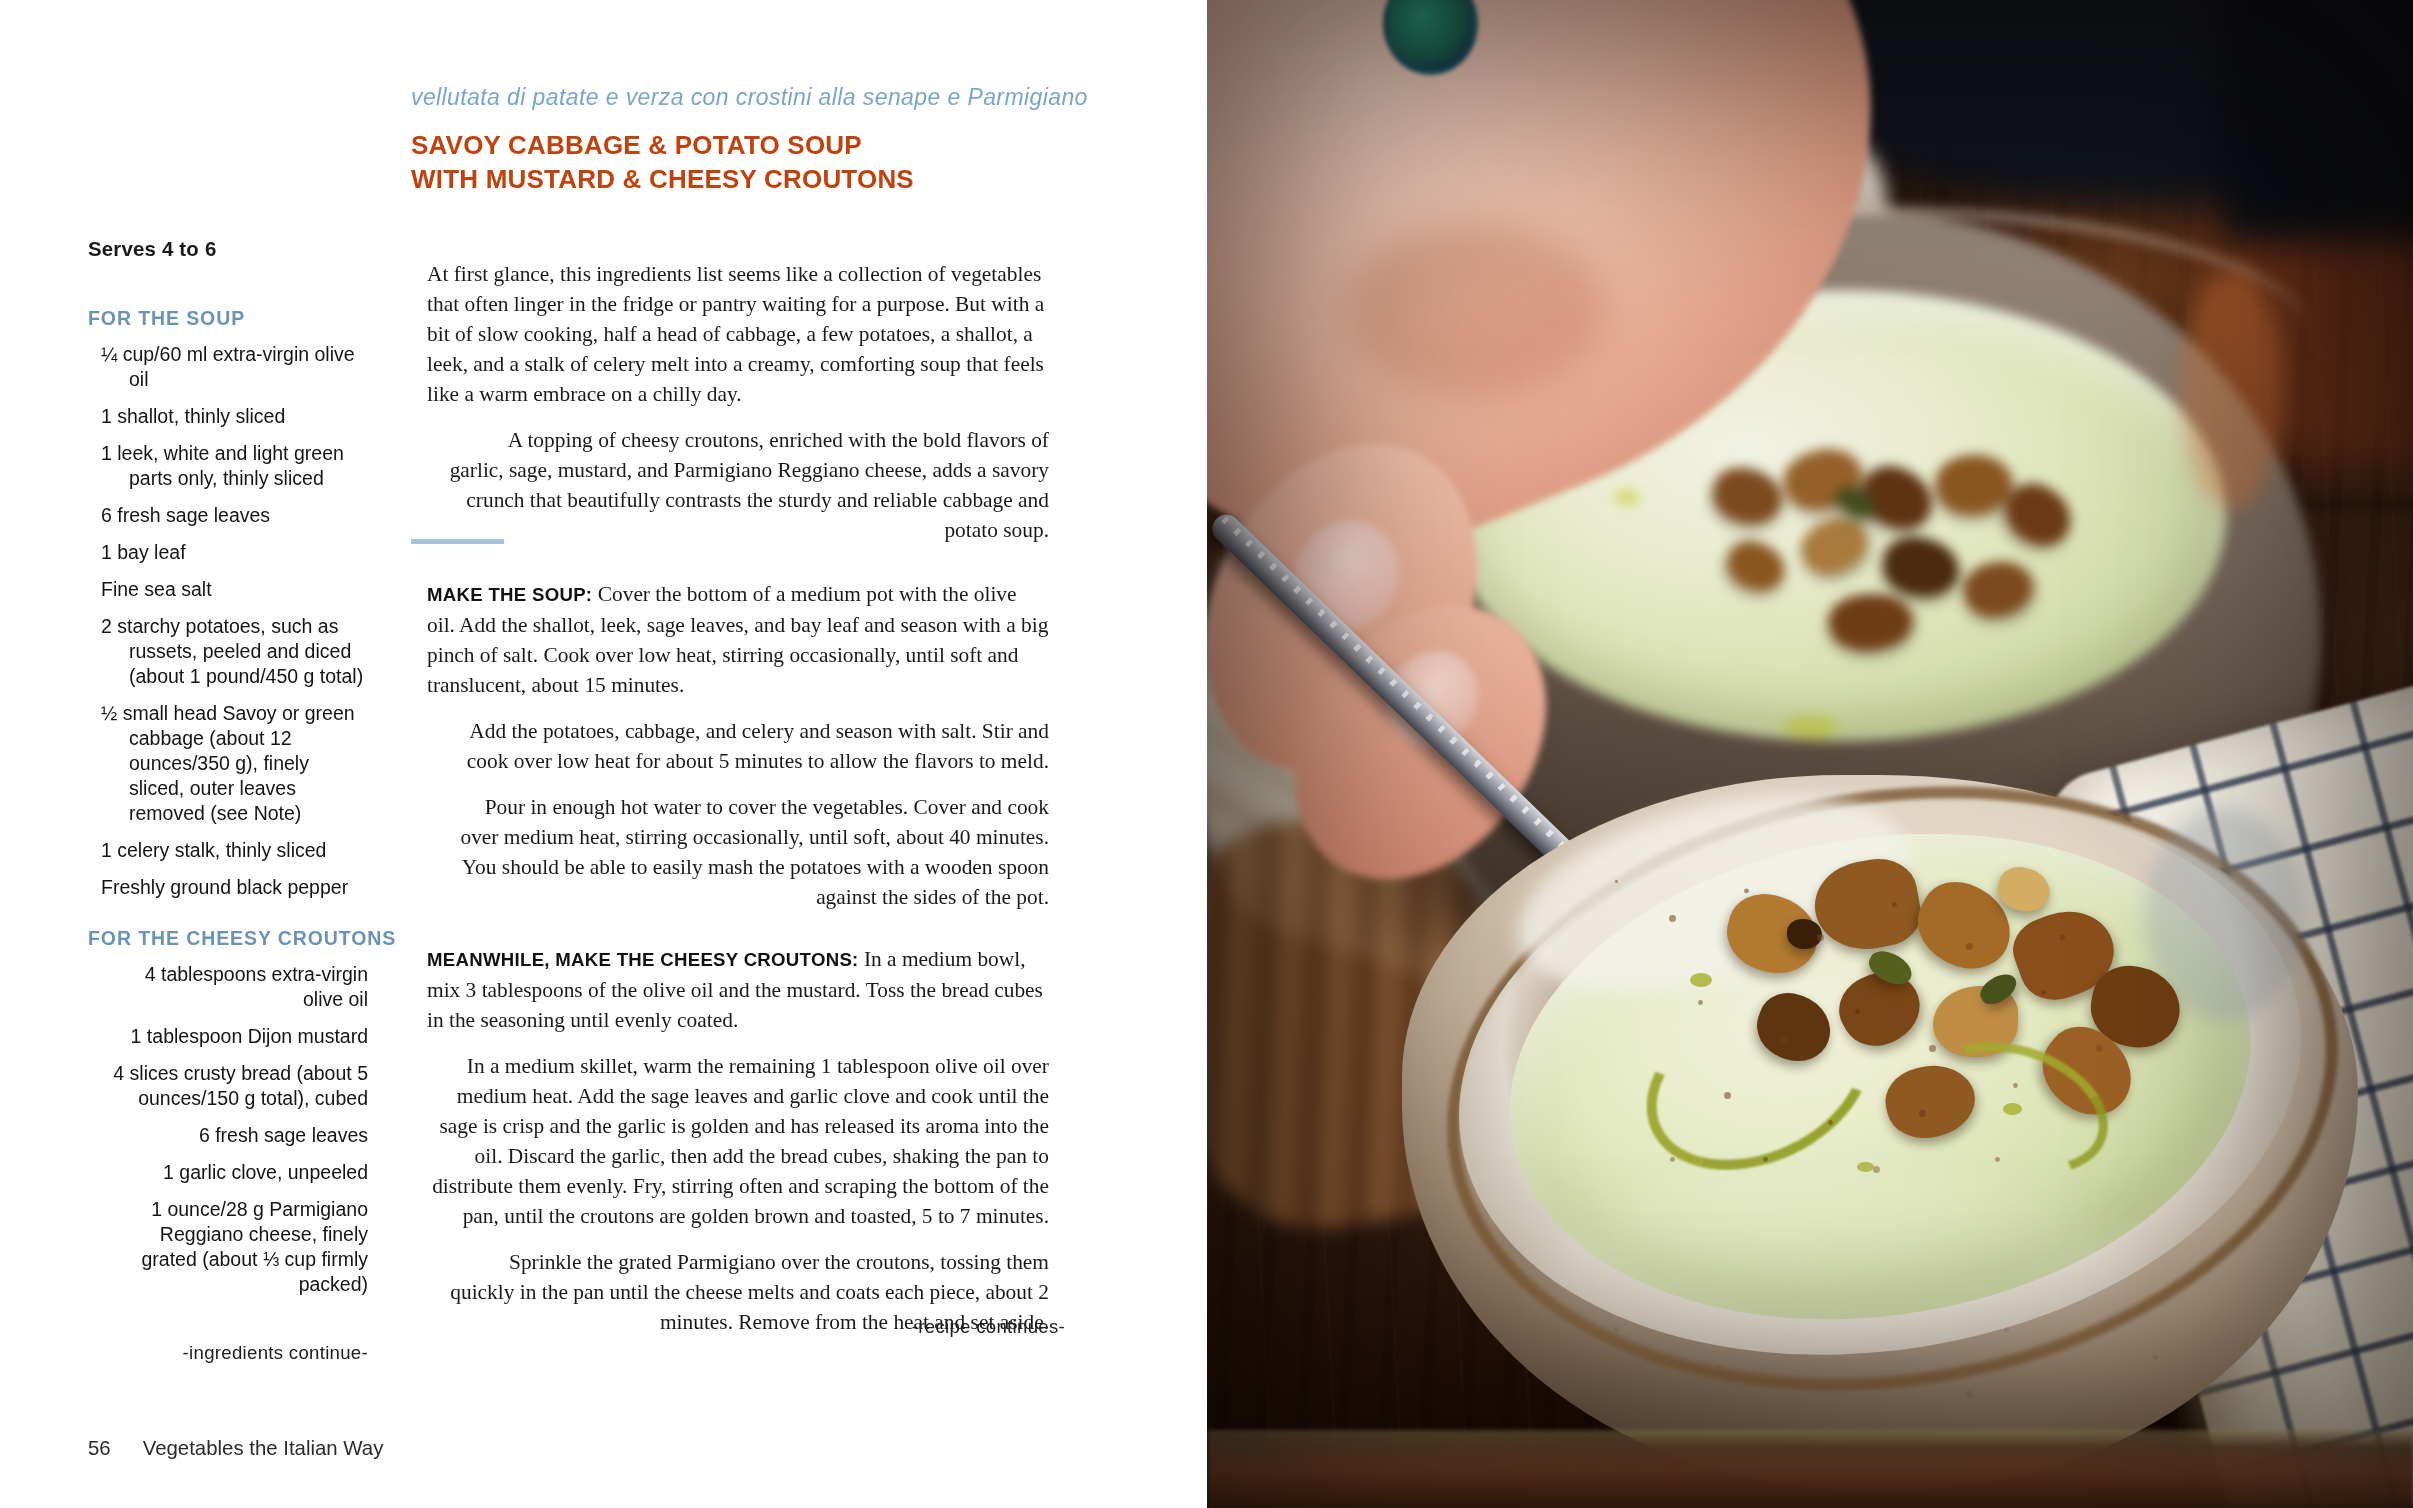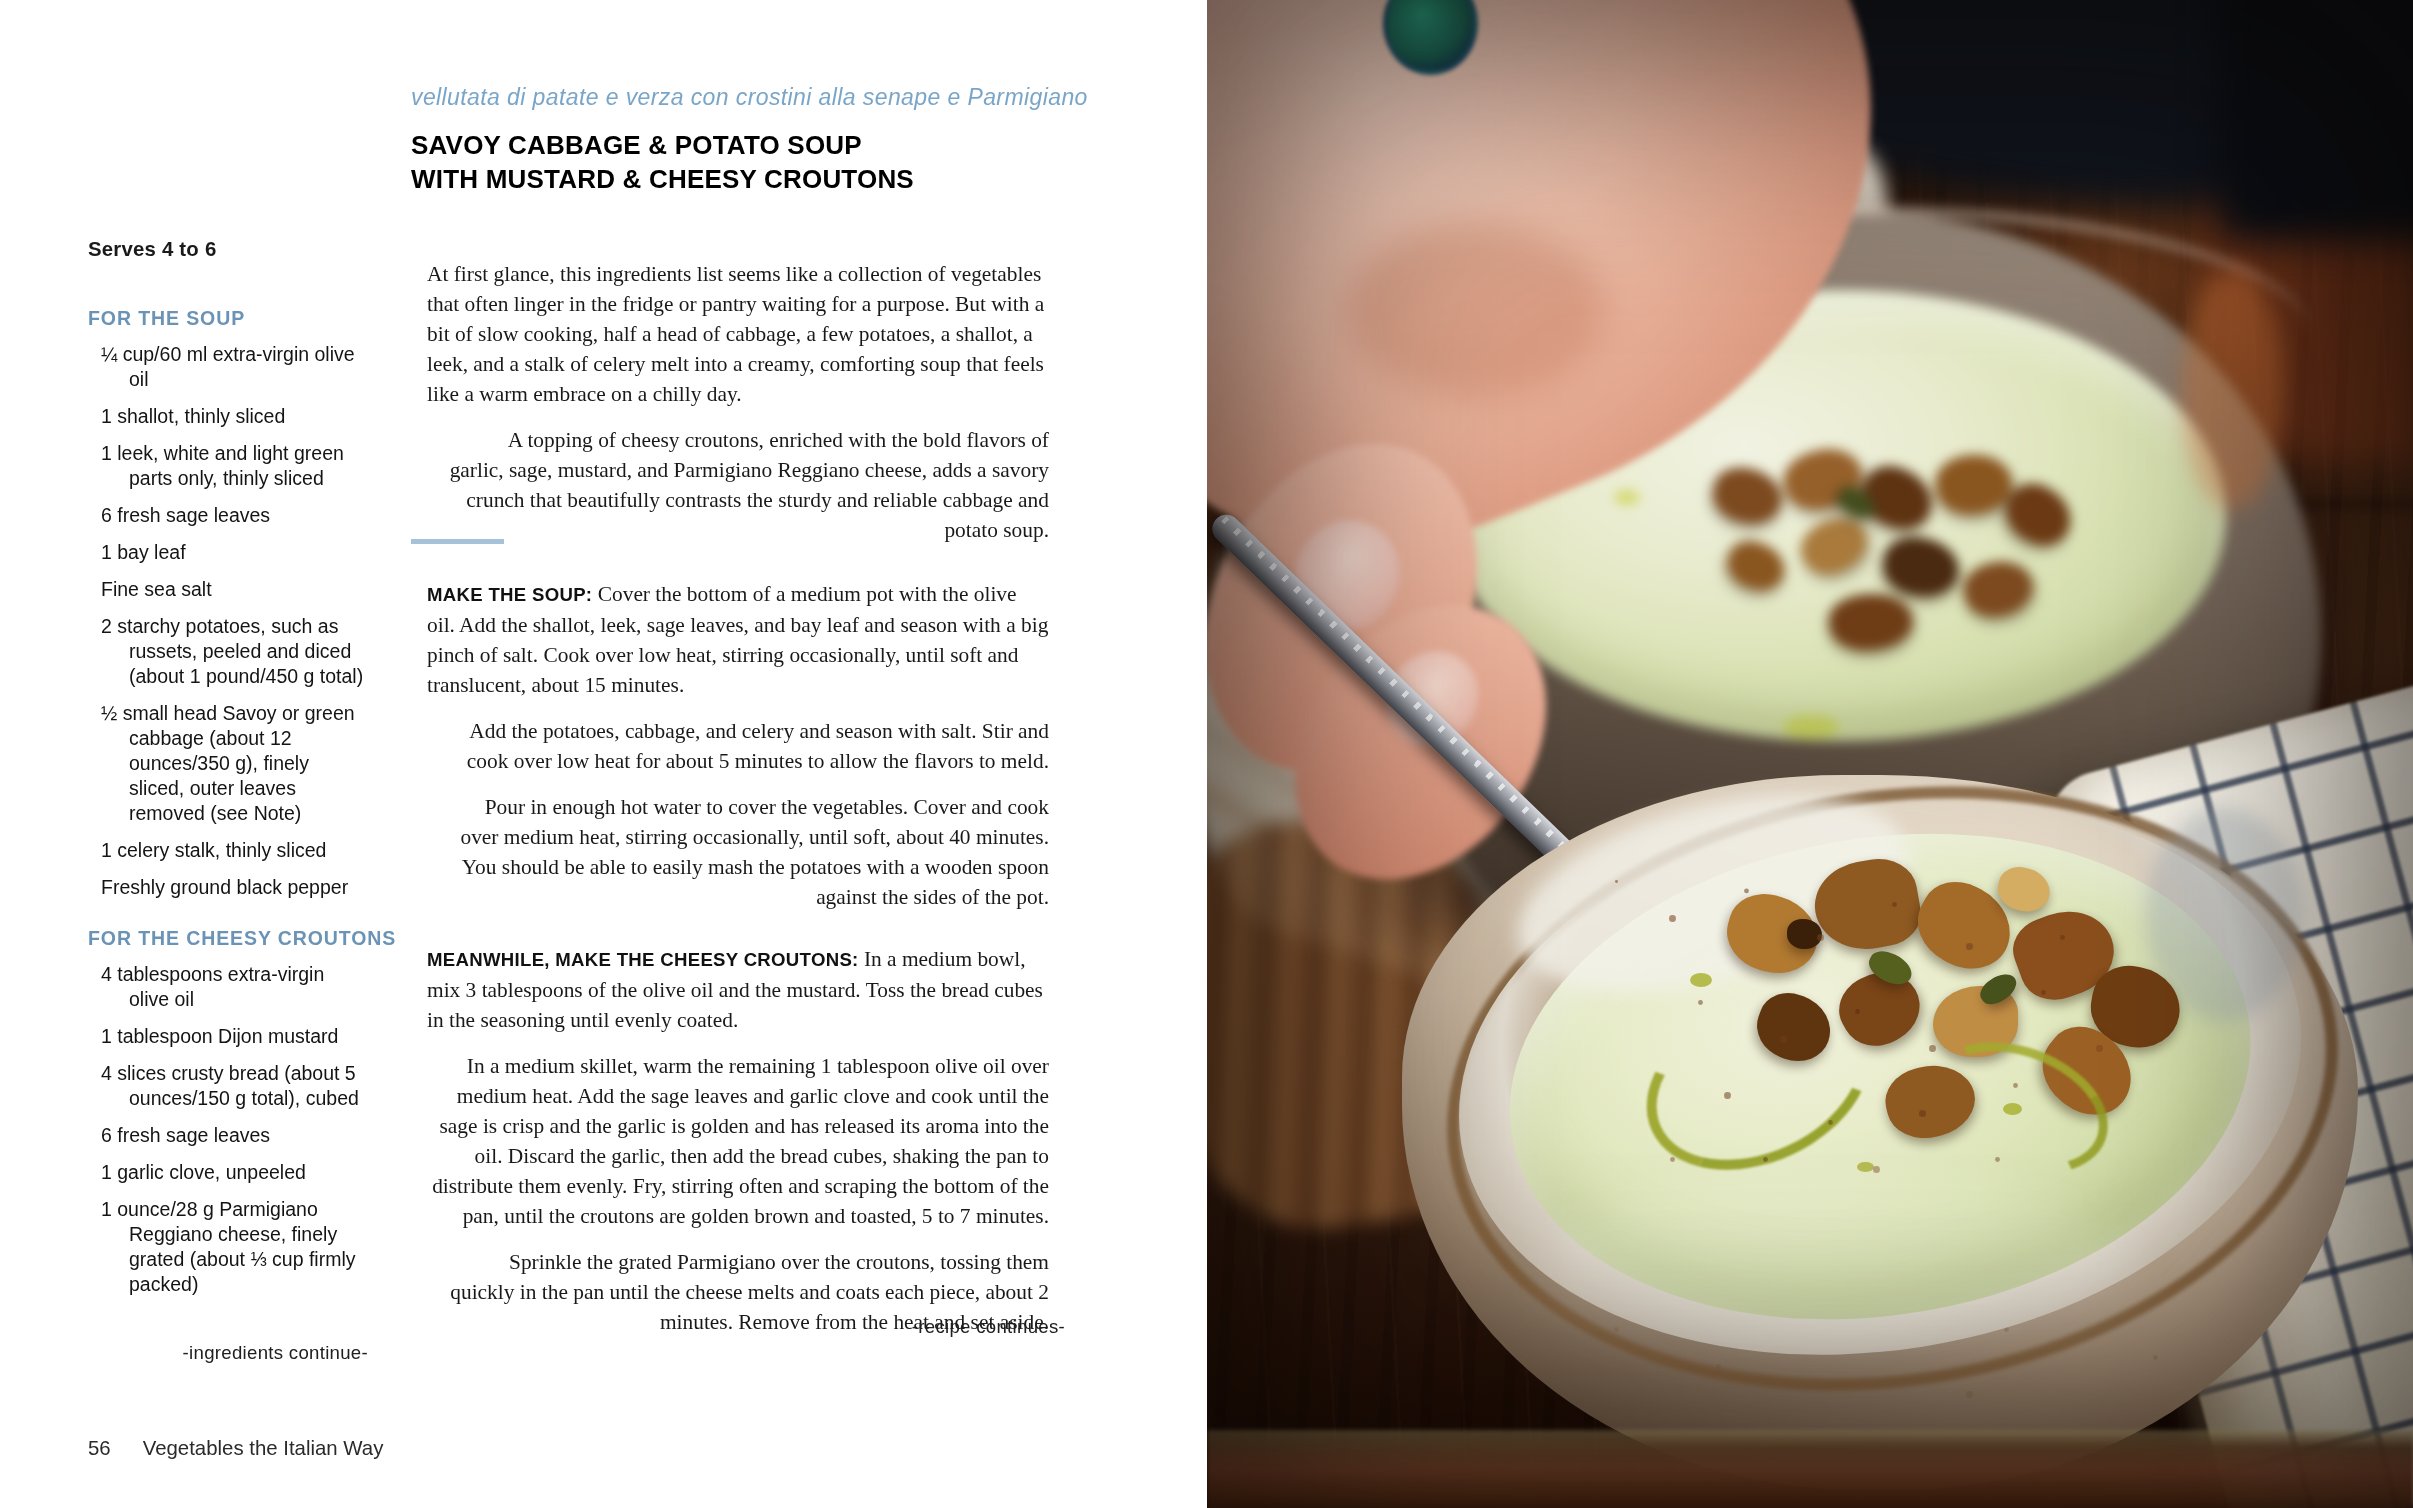--- a/index.html
+++ b/index.html
@@ -9,25 +9,25 @@
   .r{border-radius:50%;}
 
   
   .serves{left:88px;top:238px;font-size:20.4px;font-weight:700;letter-spacing:0.2px;color:#1a1a1a;}
   .sec-head{font-size:19.5px;font-weight:700;letter-spacing:0.9px;color:#6b93b5;}
   .soup-head{left:88px;top:307px;}
   .crout-head{left:88px;top:927px;}
   ul.ing{left:88px;width:280px;margin:0;padding:0;list-style:none;font-size:19.5px;line-height:25px;color:#141414;}
   ul.ing li{padding-left:28px;text-indent:-28px;margin:0 0 12px 13px;}
   .soup-list{top:342px;}
-  .crout-list{top:962px;}
+  .crout-list{top:962px;text-align:right;}
   .ing-cont{left:88px;top:1342px;width:280px;text-align:right;font-size:18.6px;color:#202020;letter-spacing:0.3px;}
 
   .ital-head{left:411px;top:84px;font-size:23px;font-style:italic;color:#79a5c8;letter-spacing:0.4px;}
-  .title{left:411px;top:128px;width:659px;font-size:26px;line-height:34px;font-weight:700;color:#000000;letter-spacing:0.2px;}
+  .title{left:411px;top:128px;width:659px;font-size:26px;line-height:34px;font-weight:700;color:#c2410c;letter-spacing:0.2px;}
   .serifcol{left:411px;width:654px;font-family:"Liberation Serif",serif;font-size:21.4px;line-height:30px;color:#191919;}
   .intro{top:243px;}
   .serifcol p{margin:16px;}
   p.ind{text-indent:39px;text-align:right;}
   .divider{left:411px;top:539px;width:93px;height:4.6px;background:#a5c2d8;}
   .steps{top:563px;}
   .step-label{font-family:"Liberation Sans",sans-serif;font-weight:700;font-size:18.6px;letter-spacing:0.3px;color:#111;}
   p.mt{margin-top:32px;}
   .recipe-cont{left:411px;top:1316px;width:654px;text-align:right;font-size:18.6px;color:#202020;letter-spacing:0.3px;}
   .footer{left:88px;top:1437px;font-size:20.4px;color:#2a2a2a;display:flex;gap:32px;}

